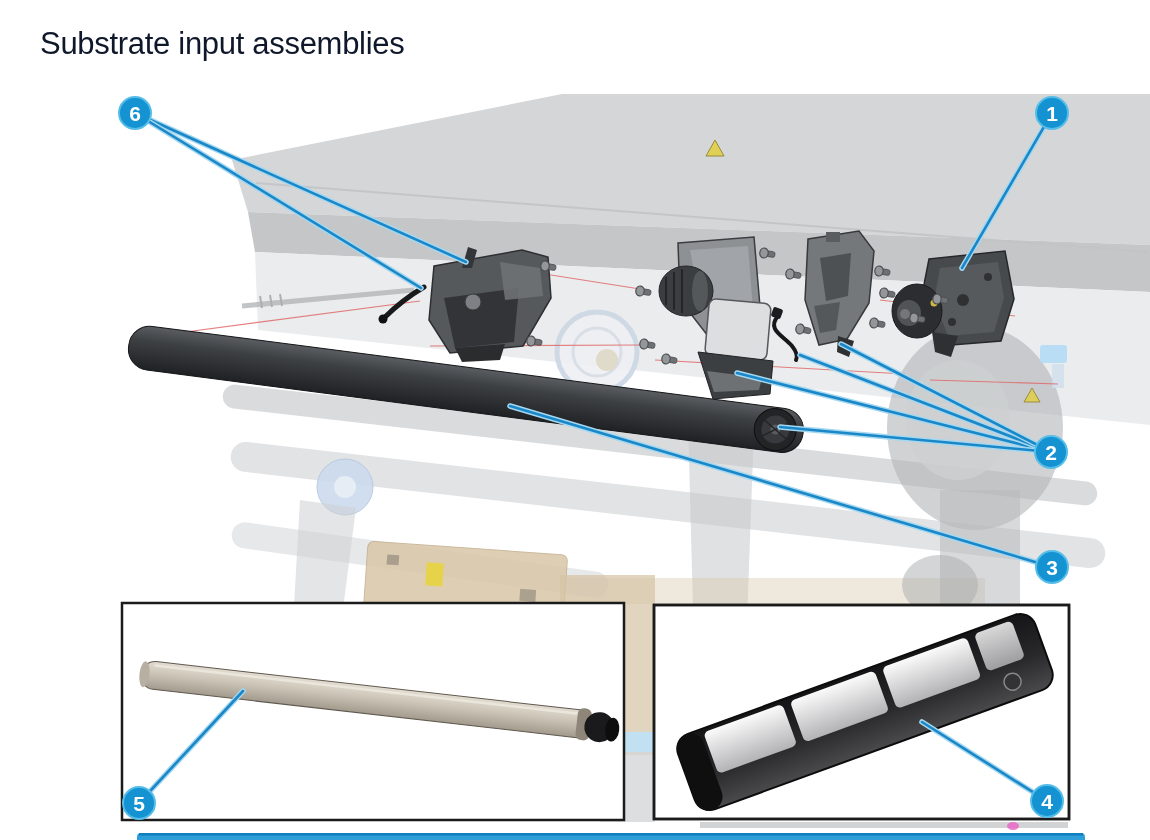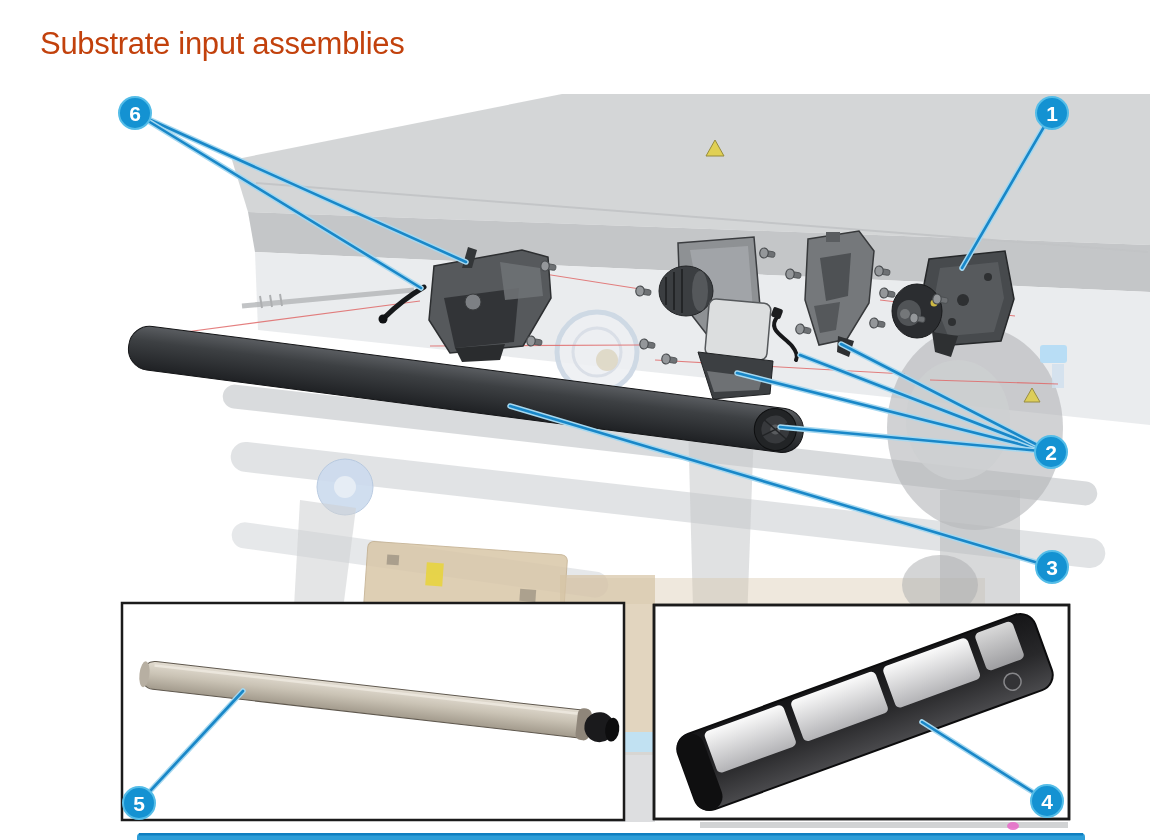--- a/index.html
+++ b/index.html
@@ -7,21 +7,21 @@
         font-family:"Liberation Sans", sans-serif;}
   #page-title{position:absolute;left:40px;top:26px;margin:0;font-size:31px;font-weight:400;
         letter-spacing:-0.3px;color:#1597d3;}
   #figure-svg{position:absolute;left:0;top:0;width:1150px;height:840px;}
   .callout-num{font-family:"Liberation Sans", sans-serif;font-size:21px;font-weight:bold;fill:#fff;}
 </style>
 </head>
 <body>
 
 <div id="page">
-  <h1 id="page-title" style="color: #c2410c;">Substrate input assemblies</h1>
+  <h1 id="page-title" style="color: #0f172a;">Substrate input assemblies</h1>
 
   <svg id="figure-svg" viewBox="0 0 1150 840" xmlns="http://www.w3.org/2000/svg">
     <defs>
       <linearGradient id="spindleGrad" x1="0" y1="0" x2="0" y2="1">
         <stop offset="0" stop-color="#5a5d61"></stop>
           <stop offset="0.35" stop-color="#3d4043"></stop>
           <stop offset="1" stop-color="#1f2124"></stop>
       </linearGradient>
       <linearGradient id="tanGrad" x1="0" y1="0" x2="0" y2="1">
         <stop offset="0" stop-color="#e2dcd1"></stop>

